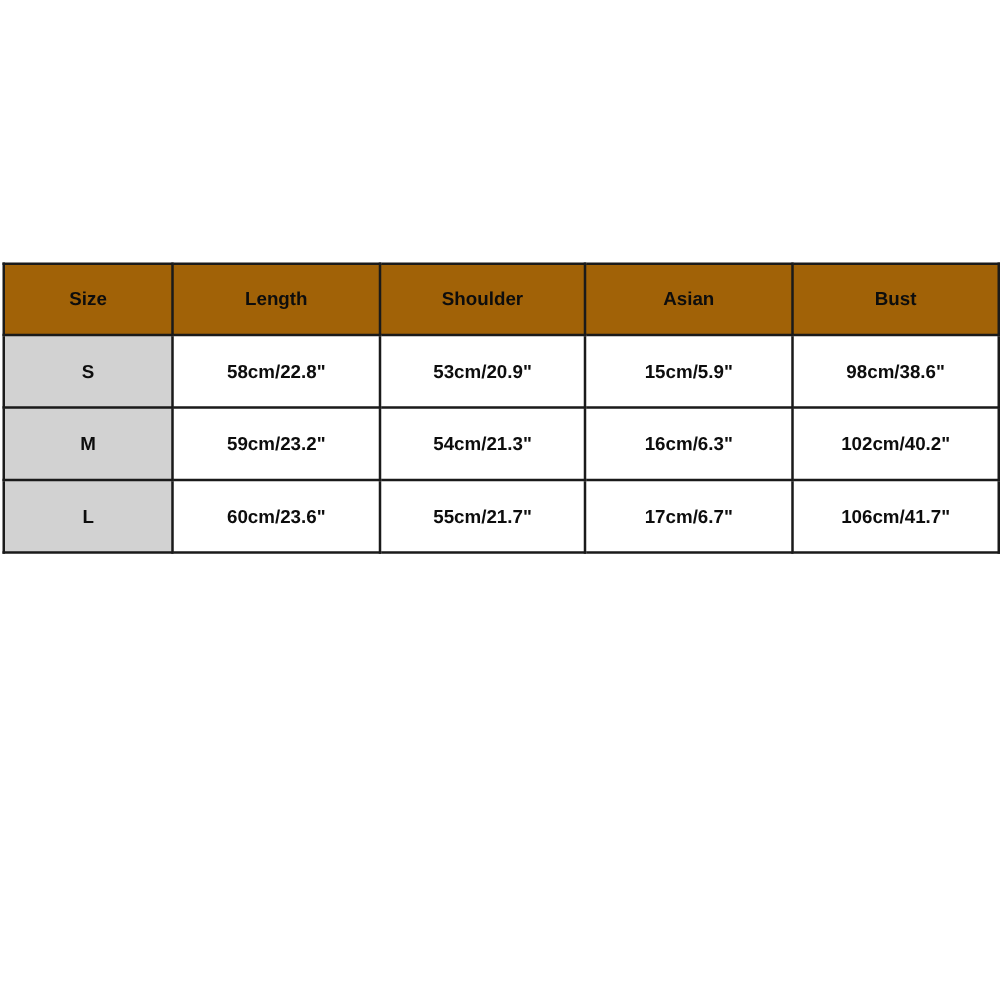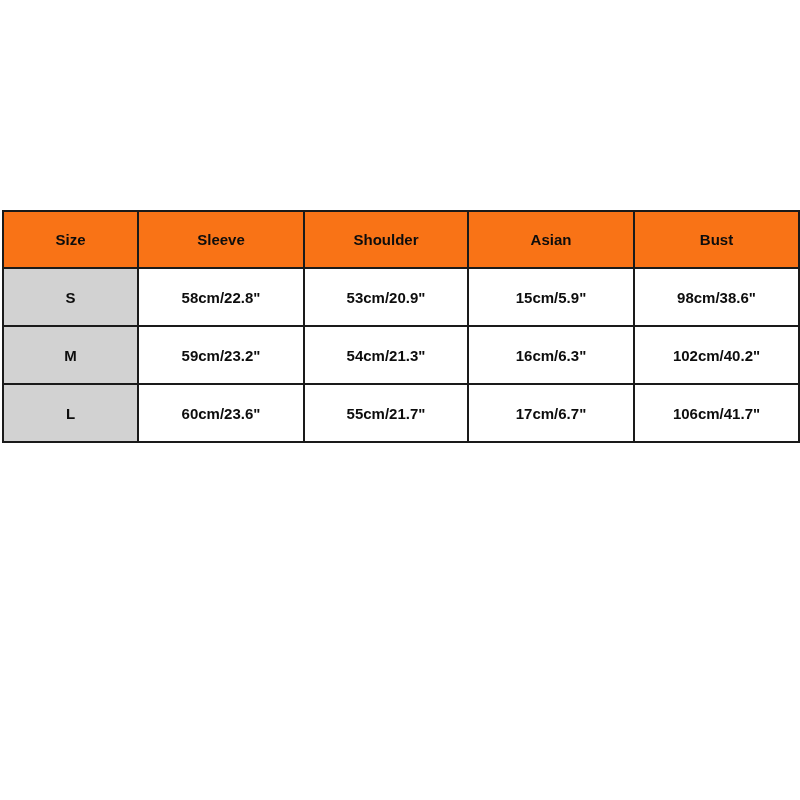--- a/index.html
+++ b/index.html
@@ -48,21 +48,21 @@
   table.size-table td {
     border: 2px solid #1a1a1a;
     text-align: center;
     vertical-align: middle;
     font-weight: 700;
     font-size: 15px;
     color: #0d0d0d;
     padding: 0;
   }
   table.size-table th {
-    background: #f97316;
+    background: #a16207;
     height: 55px;
   }
   table.size-table td {
     background: #ffffff;
     height: 56px;
   }
   table.size-table td.row-label {
     background: #d2d2d2;
   }
 </style>
@@ -76,21 +76,21 @@
     <colgroup>
       <col style="width:135px">
       <col style="width:166px">
       <col style="width:164px">
       <col style="width:166px">
       <col style="width:165px">
     </colgroup>
     <thead>
       <tr>
         <th>Size</th>
-        <th>Sleeve</th>
+        <th>Length</th>
         <th>Shoulder</th>
         <th>Asian</th>
         <th>Bust</th>
       </tr>
     </thead>
     <tbody>
       <tr>
         <td class="row-label">S</td>
         <td>58cm/22.8"</td>
         <td>53cm/20.9"</td>

